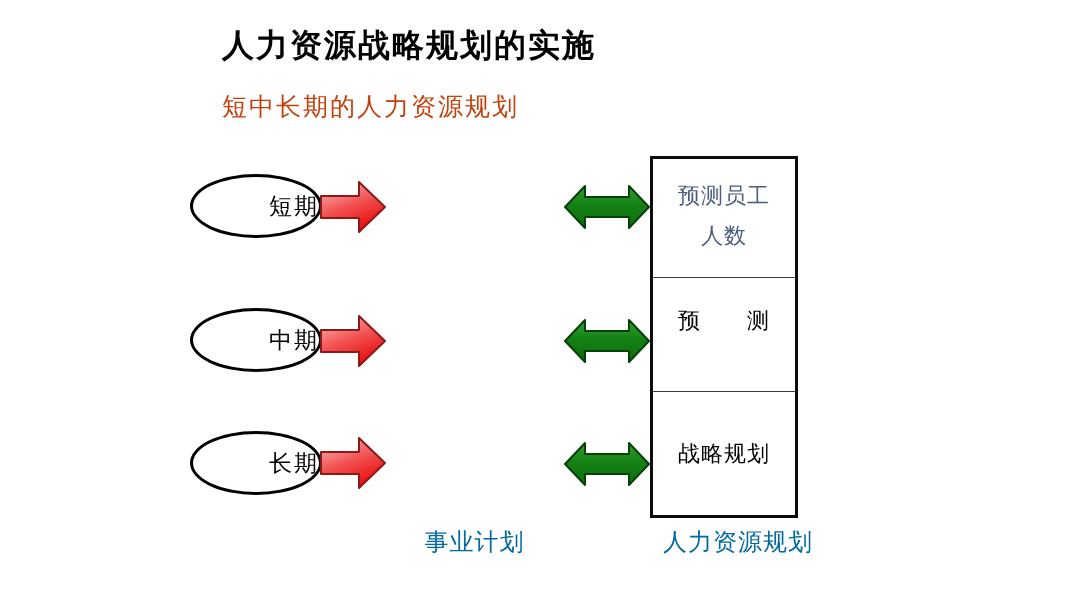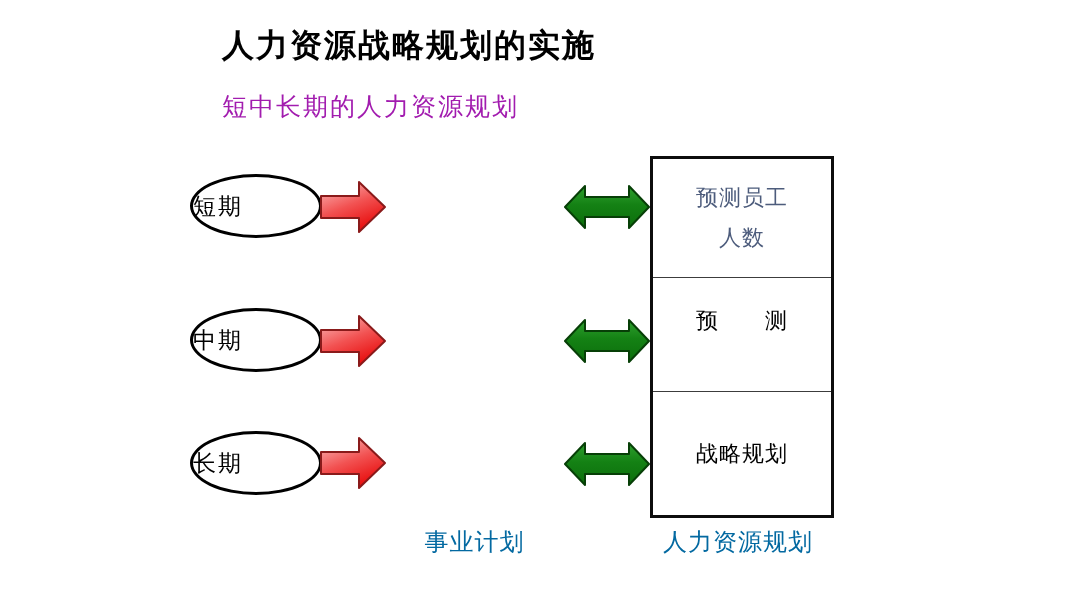--- a/index.html
+++ b/index.html
@@ -26,51 +26,51 @@
     color: #000000;
     letter-spacing: 2px;
     white-space: nowrap;
   }
   .subtitle {
     position: absolute;
     left: 222px;
     top: 90px;
     font-size: 25px;
     font-weight: 400;
-    color: #a21caf;
+    color: #c2410c;
     letter-spacing: 2px;
     white-space: nowrap;
   }
   .oval {
     position: absolute;
     left: 190px;
     width: 132px;
     height: 64px;
     border: 3px solid #000000;
     border-radius: 50%;
     box-sizing: border-box;
     display: flex;
     align-items: center;
-    justify-content: flex-start;
+    justify-content: flex-end;
     background: #ffffff;
     font-size: 23px;
     color: #000000;
     letter-spacing: 2px;
   }
   .arrow-svg { position: absolute; display: block; }
   .col-box {
     position: absolute;
     top: 156px;
     height: 362px;
     border: 3px solid #0d0d0d;
     box-sizing: border-box;
     background: #ffffff;
   }
   .left-box  { left: 386px; width: 177px; }
-  .right-box { left: 650px; width: 184px; }
+  .right-box { left: 650px; width: 148px; font-family: Liberation Mono, monospace; }
   .sec {
     box-sizing: border-box;
     display: flex;
     flex-direction: column;
     align-items: center;
     justify-content: center;
     font-size: 22px;
     color: #000000;
     letter-spacing: 1px;
   }

